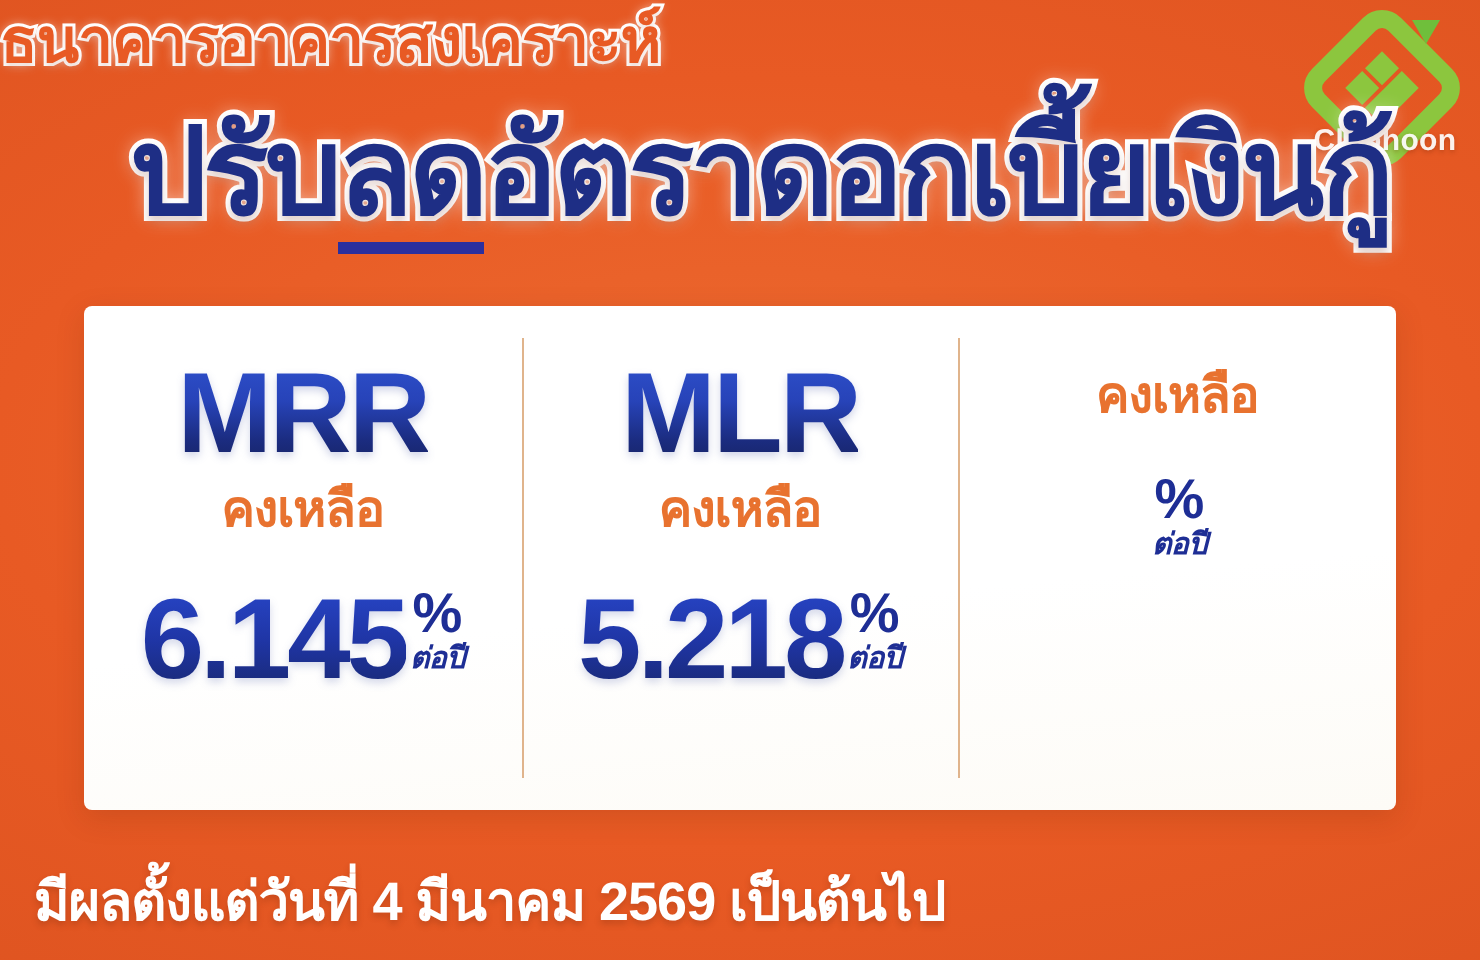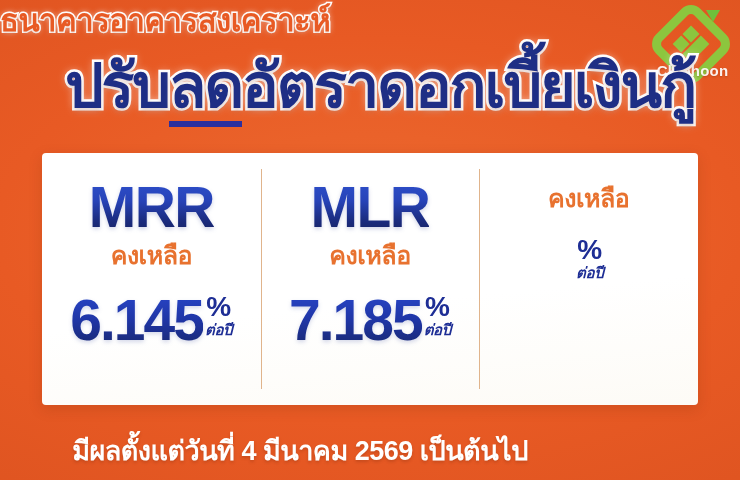--- a/index.html
+++ b/index.html
@@ -186,27 +186,28 @@
     letter-spacing: -0.3px;
     font-style: italic;
   }
 
   
   #effective-note {
     position: absolute;
     left: 0;
     top: 436px;
     width: 600px;
-    text-align: center;
+    text-align: left;
     font-size: 27px;
     font-weight: bold;
     color: #FFFFFF;
     letter-spacing: -0.5px;
     line-height: 1.15;
     text-shadow: 0 2px 3px rgba(130,45,15,0.30);
+    padding-left: 17px;
   }
 </style>
 </head>
 <body>
 
 <div id="poster">
 
   <div id="logo-mark">
     <svg viewBox="0 0 86 84" xmlns="http://www.w3.org/2000/svg">
       <g transform="rotate(45 43 42)">
@@ -236,21 +237,21 @@
           <span class="rate-pct">%</span>
           <span class="rate-peryear">ต่อปี</span>
         </span>
       </div>
     </div>
 
     <div class="rate-col">
       <div class="rate-code">MLR</div>
       <div class="rate-sub">คงเหลือ</div>
       <div class="rate-value-row">
-        <span class="rate-number">7.185</span>
+        <span class="rate-number">5.218</span>
         <span class="rate-unit">
           <span class="rate-pct">%</span>
           <span class="rate-peryear">ต่อปี</span>
         </span>
       </div>
     </div>
 
     <div class="rate-col">
       <div class="rate-sub">คงเหลือ</div>
       <div class="rate-value-row">

